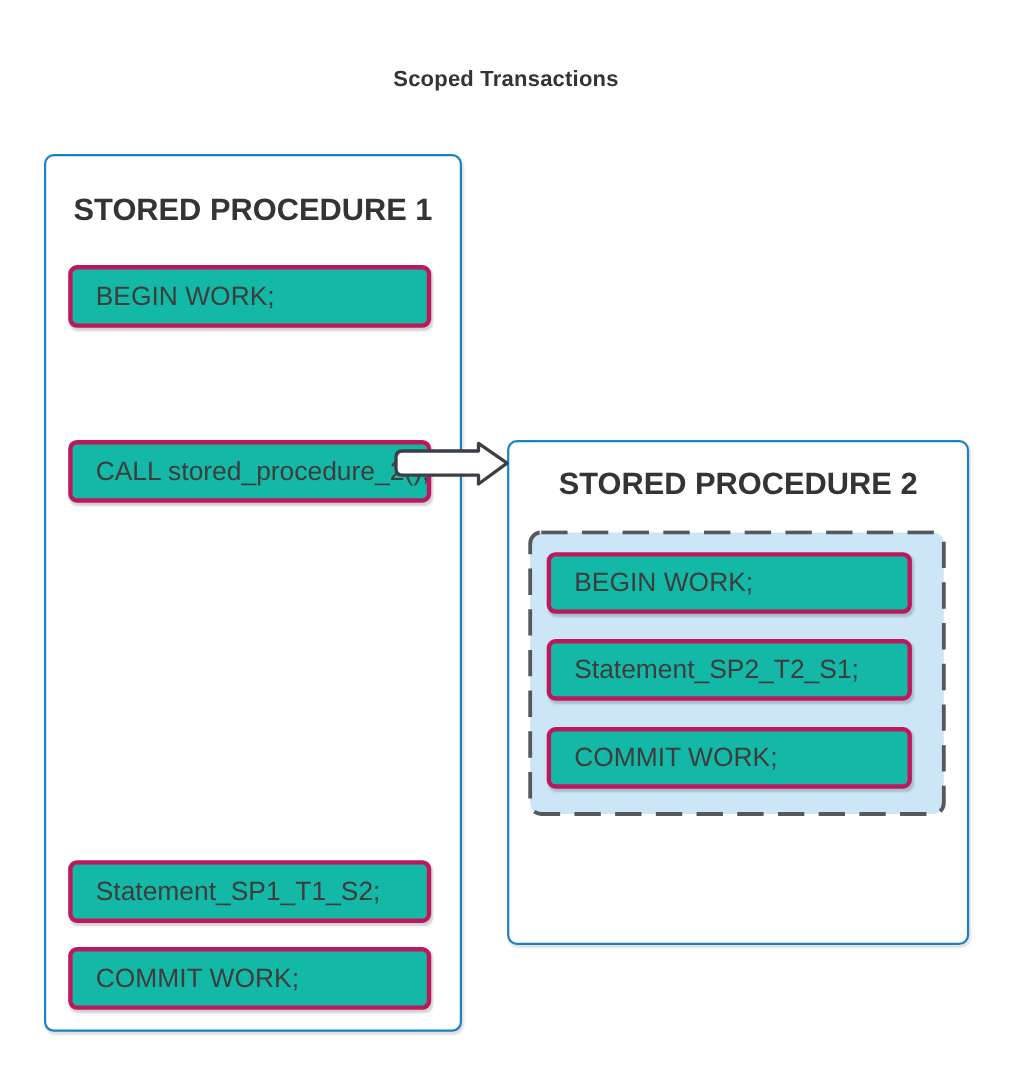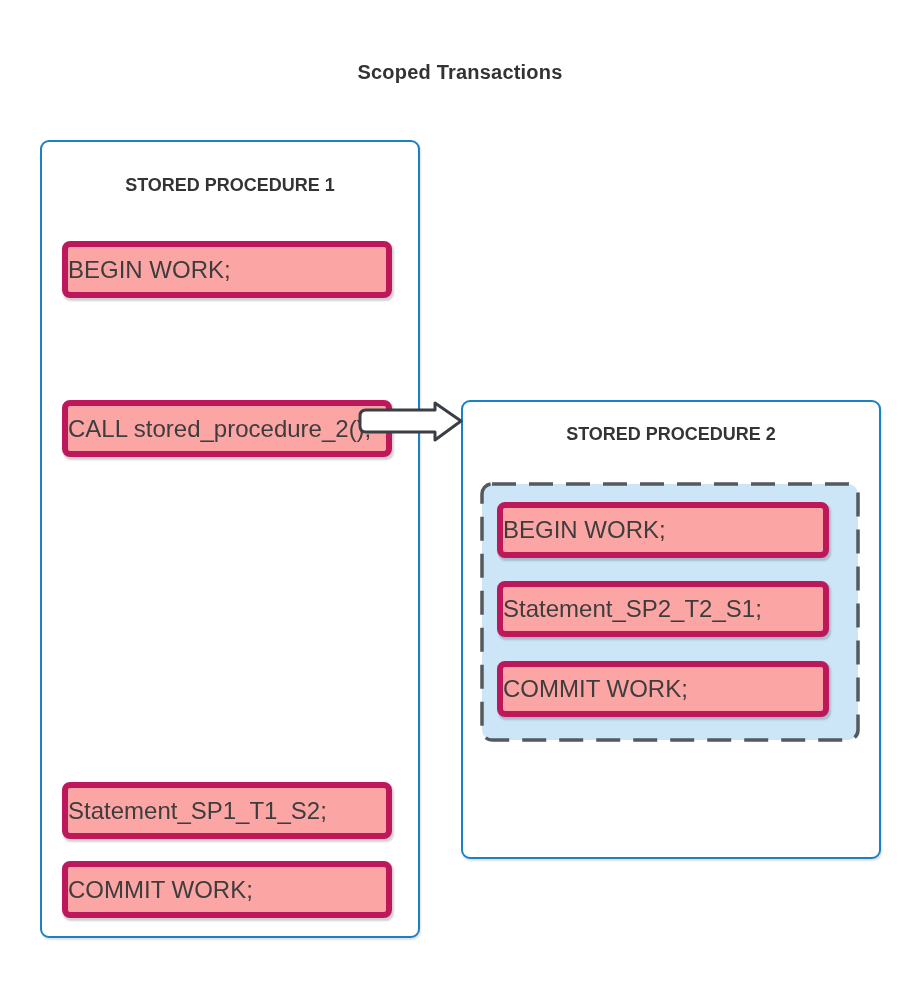--- a/index.html
+++ b/index.html
@@ -46,33 +46,34 @@
     top: 400px;
     width: 420px;
     height: 459px;
   }
   .panel-title {
     position: absolute;
     left: 0;
     width: 100%;
     text-align: center;
     font-weight: 700;
-    font-size: 18px;
+    font-size: 28px;
     color: #343434;
   }
   .panel-sp1 .panel-title { top: 33px; }
   .panel-sp2 .panel-title { top: 22px; }
   .stmt {
     position: absolute;
     box-sizing: border-box;
     display: flex;
     align-items: center;
-    background: #fca5a5;
-    border: 6px solid #be185d;
+    background: #14b8a6;
+    border: 4px solid #be185d;
     border-radius: 8px;
+    padding-left: 21px;
     font-size: 24px;
     color: #3d3d3d;
     white-space: nowrap;
     box-shadow: 1.5px 2.5px 2px rgba(0, 0, 0, 0.18);
   }
   
   .panel-sp1 .stmt { left: 20px; width: 330px; height: 57px; }
   .sp1-s1 { top: 99px; }
   .sp1-s2 { top: 178px; }
   .sp1-s3 { top: 258px; }

